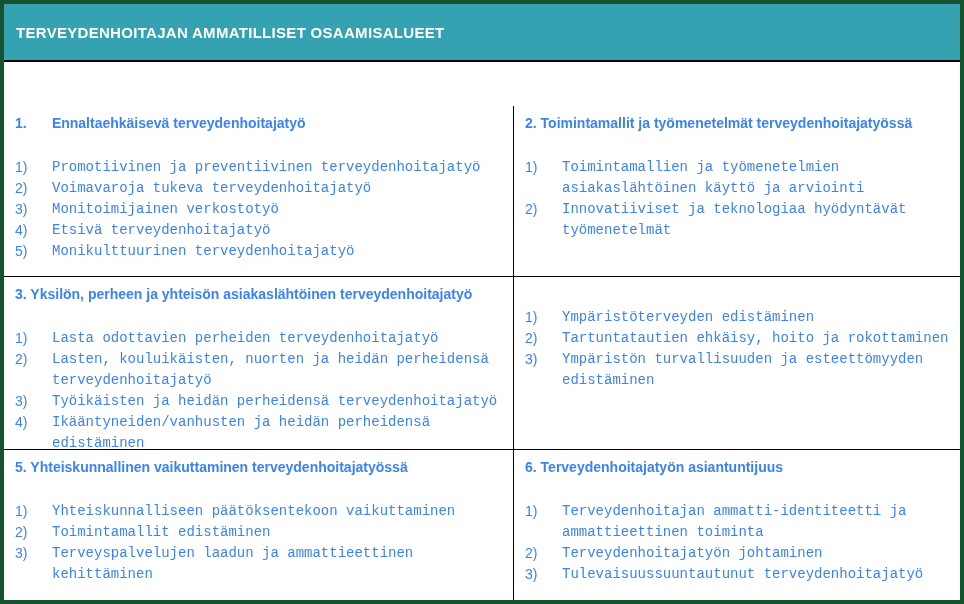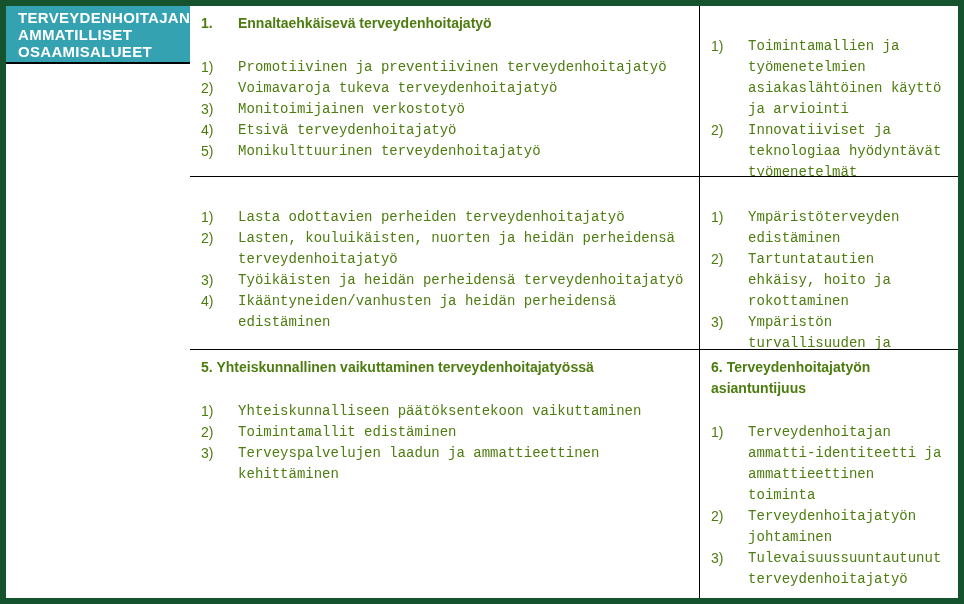--- a/index.html
+++ b/index.html
@@ -2,25 +2,26 @@
 <html><head>
 <meta charset="utf-8">
 <style>
   html, body { margin: 0; padding: 0; background: #ffffff; }
   body { font-family: "Liberation Sans", "DejaVu Sans", sans-serif; }
 
   .page {
     width: 964px;
     height: 604px;
     box-sizing: border-box;
-    border: 6px solid #14532d;
+    border: 4px solid #14532d;
     background: #ffffff;
     display: flex;
-    flex-direction: row;
+    flex-direction: column;
     overflow: hidden;
+    gap: 44px;
   }
 
   .header {
     flex: 0 0 58px;
     height: 58px;
     background: #35a2b2;
     border-bottom: 2px solid #000000;
     display: flex;
     align-items: center;
     padding-left: 12px;
@@ -38,21 +39,21 @@
     display: grid;
     grid-template-columns: 510px 1fr;
     grid-template-rows: 171px 173px 1fr;
   }
 
   .cell {
     box-sizing: border-box;
     padding: 7px 8px 0 11px;
     overflow: hidden;
     font-size: 14px;
-    color: #4d7c0f;
+    color: #3b82f6;
     background: #ffffff;
   }
   .cell:nth-child(odd) { border-right: 1px solid #000000; }
   .cell:nth-child(-n+4) { border-bottom: 1px solid #000000; }
 
   .cell-heading {
     font-weight: bold;
     line-height: 21px;
     white-space: nowrap;
   }
@@ -98,33 +99,41 @@
             <span class="li-txt">Etsivä terveydenhoitajatyö</span>
           </div>
           <div class="li">
             <span class="li-num">5)</span>
             <span class="li-txt">Monikulttuurinen terveydenhoitajatyö</span>
           </div>
         </div>
     </div>
 
     <div class="cell">
+      <div class="cell-heading">
+        <span class="h-num">2.</span>
+        <span class="h-title">Toimintamallit ja työmenetelmät terveydenhoitajatyössä</span>
+      </div>
       <div class="list">
           <div class="li">
             <span class="li-num">1)</span>
             <span class="li-txt">Toimintamallien ja työmenetelmien asiakaslähtöinen käyttö ja arviointi</span>
           </div>
           <div class="li">
             <span class="li-num">2)</span>
             <span class="li-txt">Innovatiiviset ja teknologiaa hyödyntävät työmenetelmät</span>
           </div>
         </div>
     </div>
 
     <div class="cell">
+      <div class="cell-heading">
+        <span class="h-num">3.</span>
+        <span class="h-title">Yksilön, perheen ja yhteisön asiakaslähtöinen terveydenhoitajatyö</span>
+      </div>
       <div class="list">
           <div class="li">
             <span class="li-num">1)</span>
             <span class="li-txt">Lasta odottavien perheiden terveydenhoitajatyö</span>
           </div>
           <div class="li">
             <span class="li-num">2)</span>
             <span class="li-txt">Lasten, kouluikäisten, nuorten ja heidän perheidensä terveydenhoitajatyö</span>
           </div>
           <div class="li">

